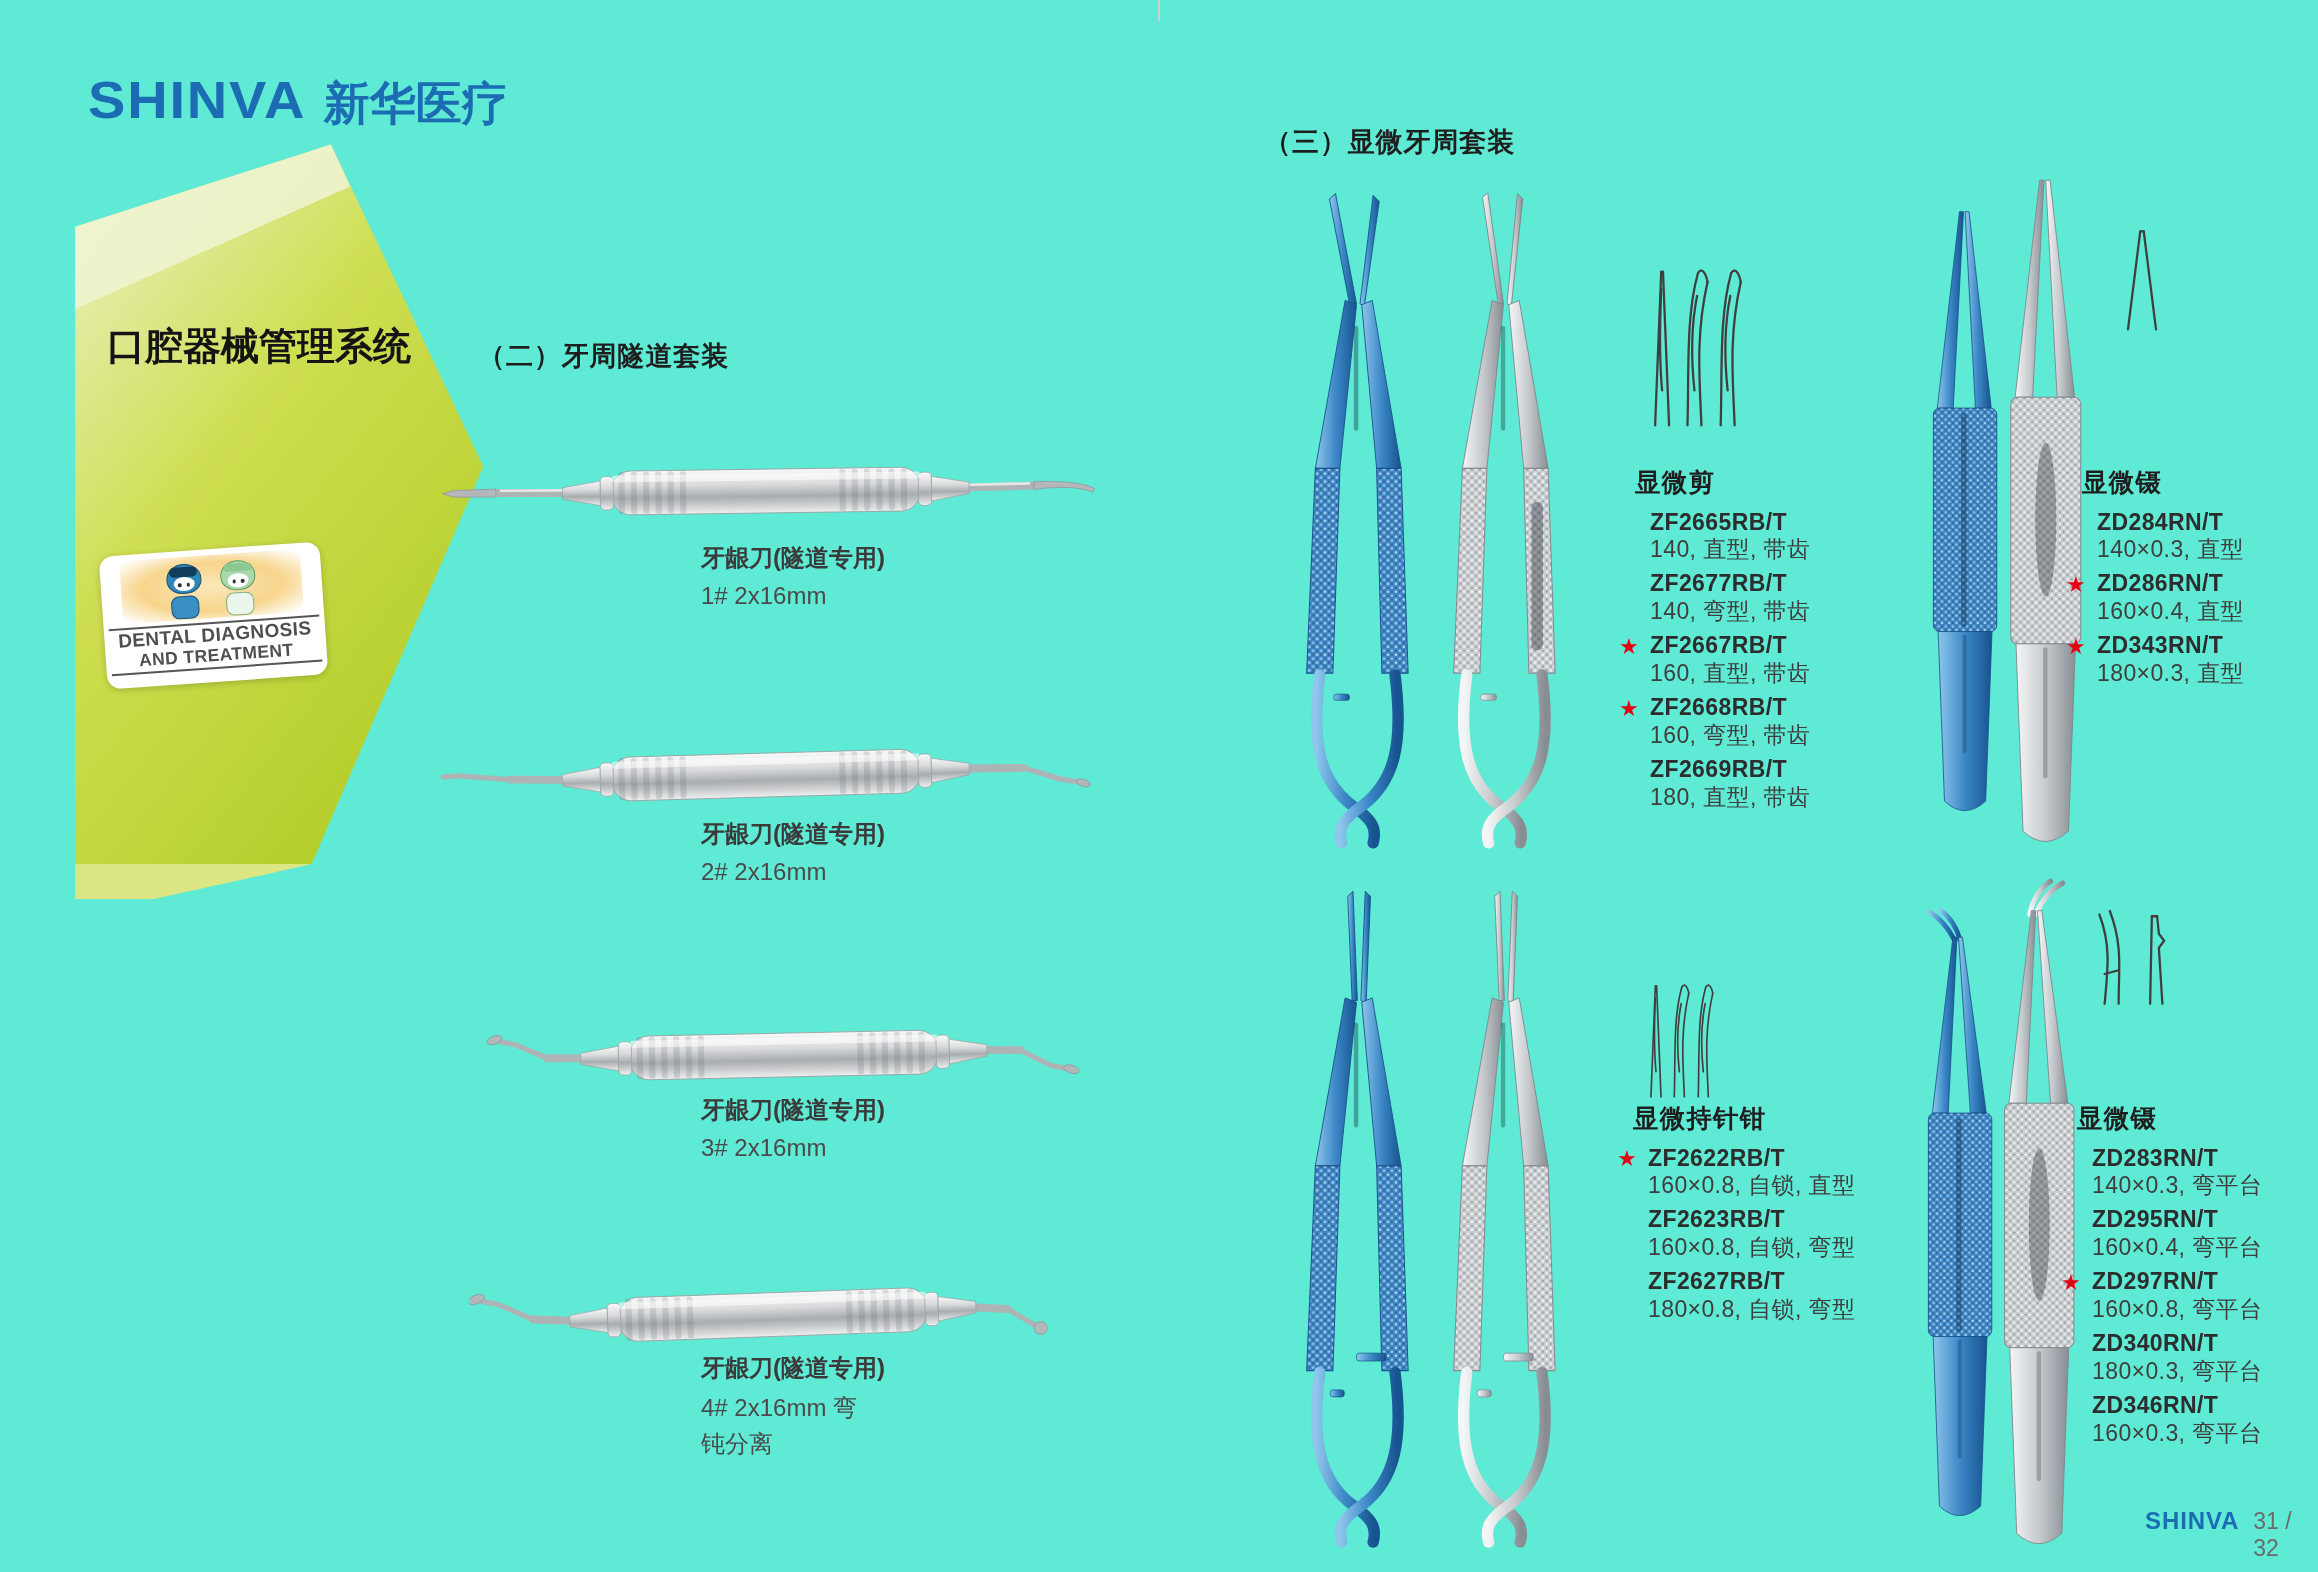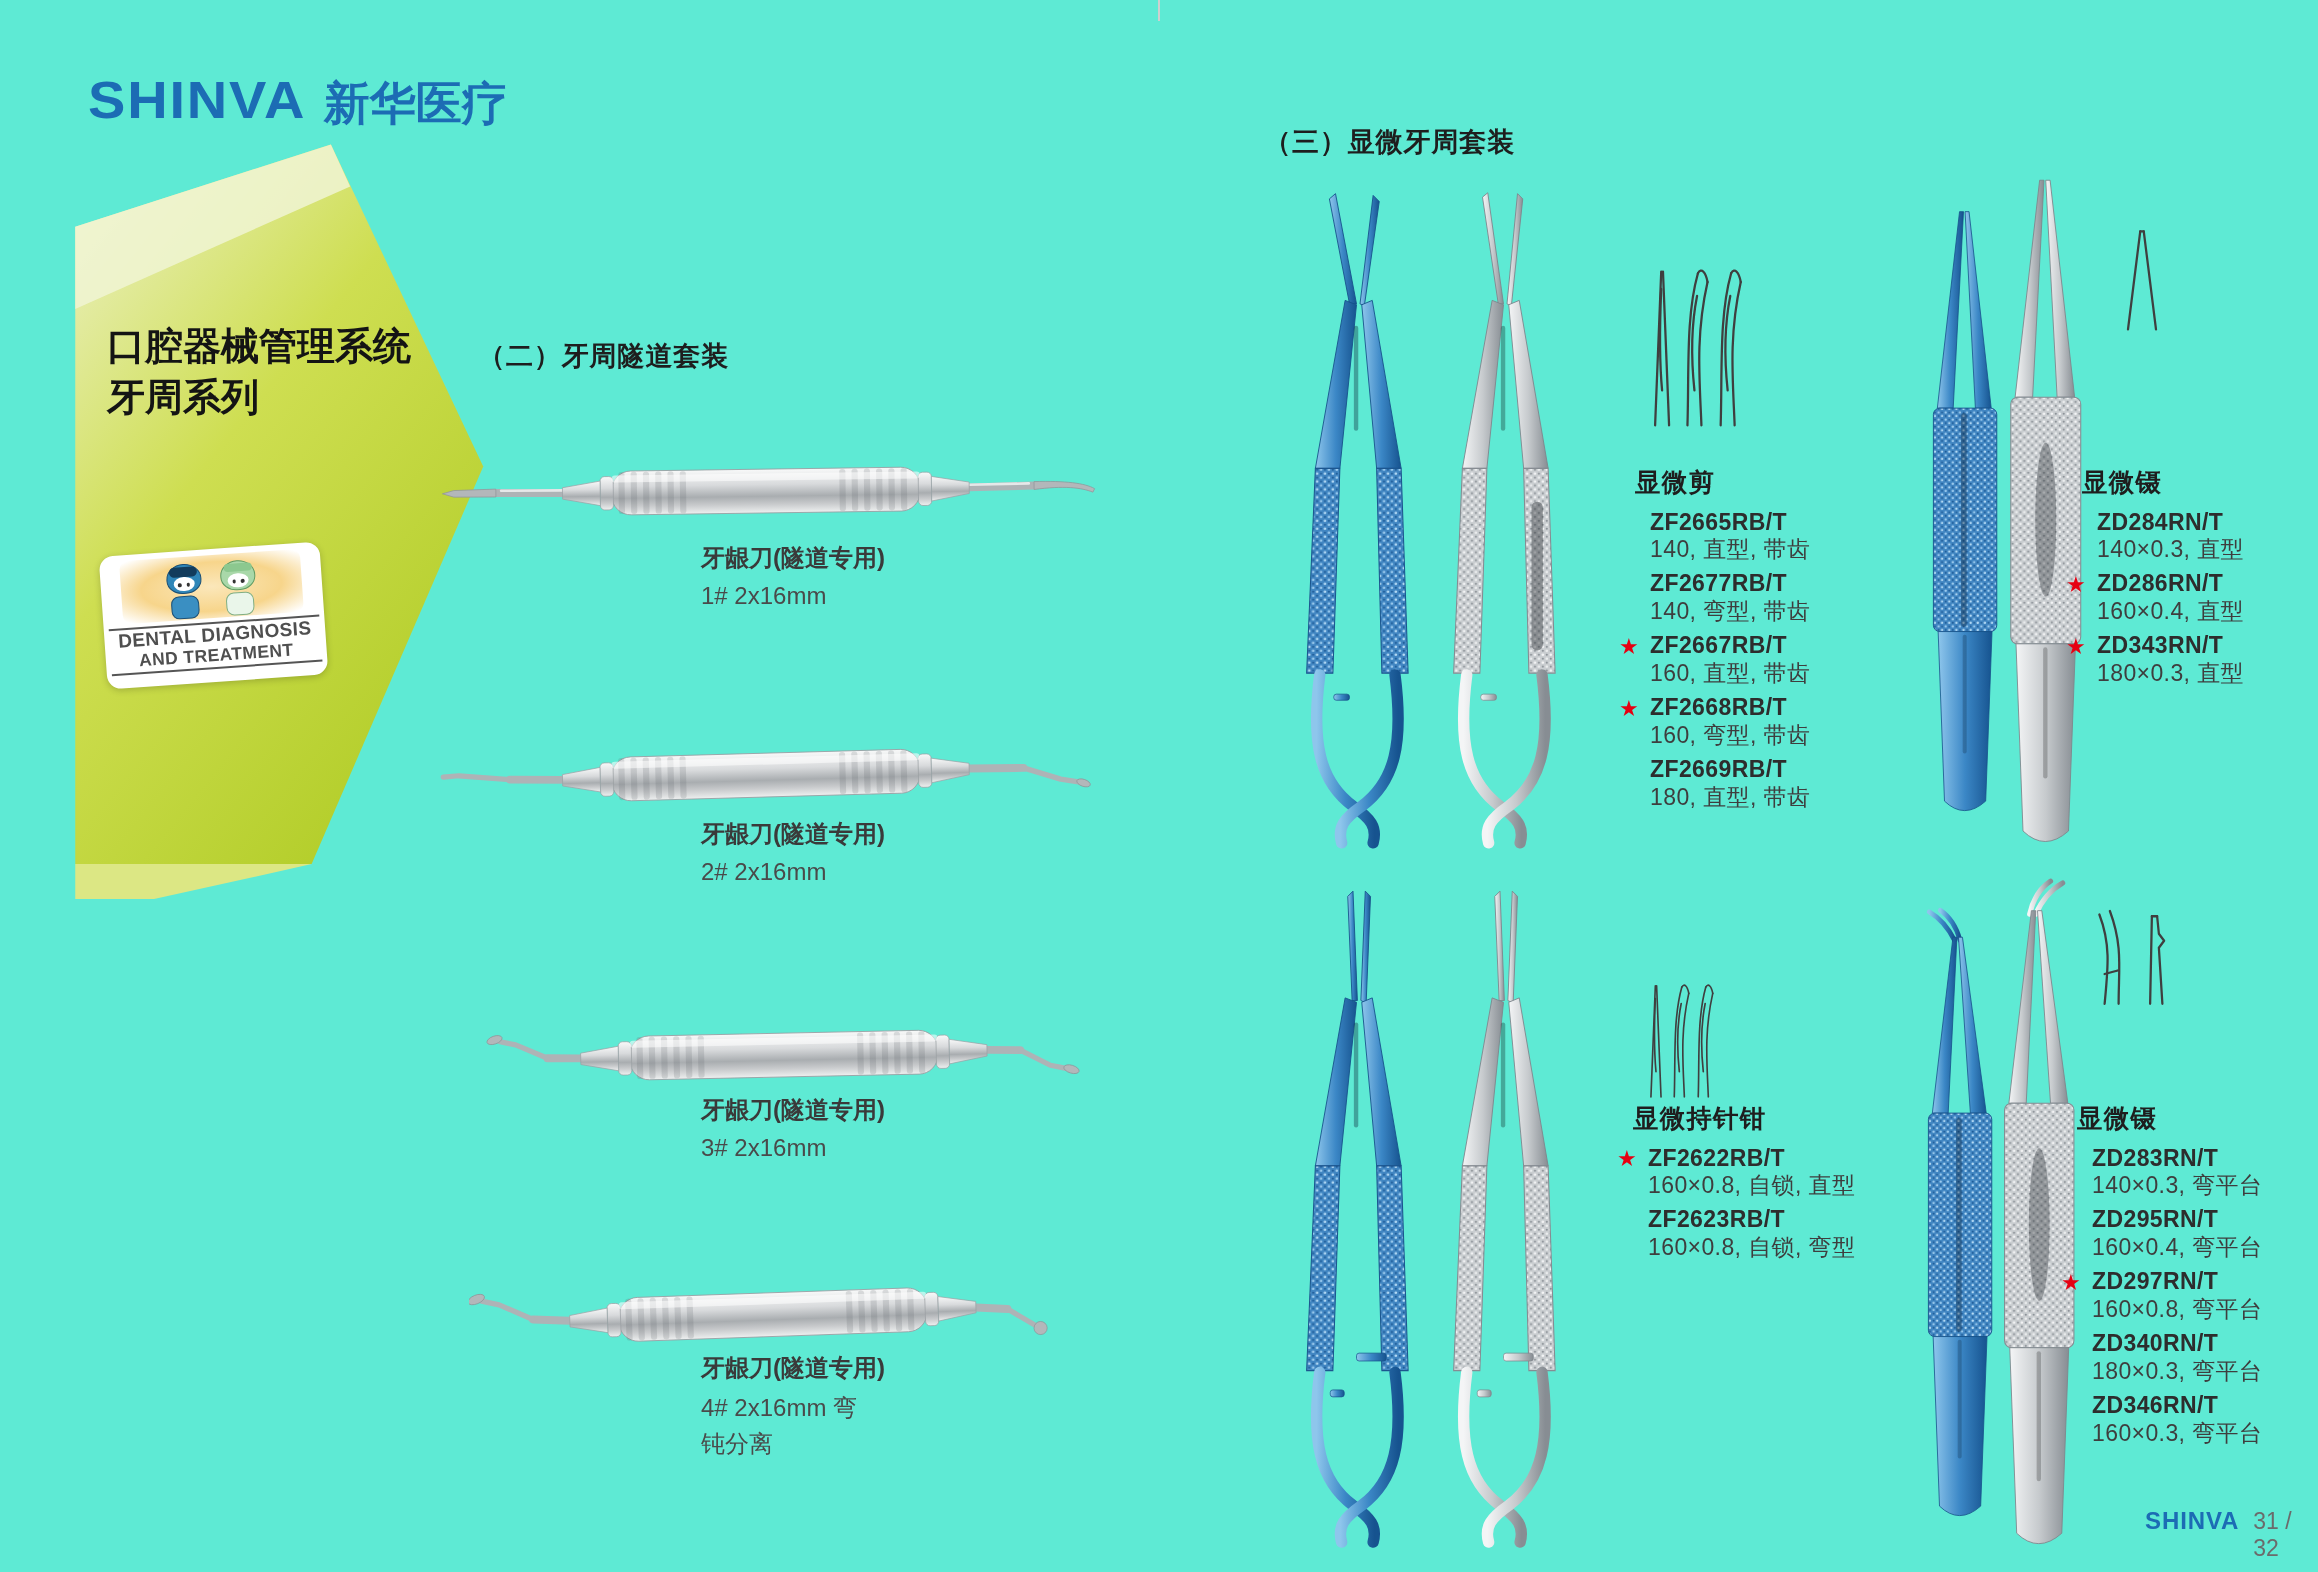--- a/index.html
+++ b/index.html
@@ -175,21 +175,20 @@
   <div class="abs divider-top"></div>
 
   <svg class="abs" style="left:70px;top:123px" width="429" height="780" viewBox="0 0 490 890">
     <polygon points="6,118 298,24 472,392 276,846 6,846" fill="url(#bannerG)"></polygon>
     <polygon points="6,118 298,24 320,72 6,212" fill="#f0f4d4" opacity=".85"></polygon>
     <polygon points="6,846 276,846 96,886 6,886" fill="#dce784"></polygon>
   </svg>
 
   <div class="abs banner-title">
     <div>口腔器械管理系统</div>
-    <div>牙周系列</div>
   </div>
 
   <div class="abs badge">
     <div class="badge-art">
       <div class="mas m-blue">
         <div class="head">
             <div class="visor"></div>
             <div class="face"></div>
           </div>
         <div class="m-body"></div>
@@ -406,20 +405,24 @@
     <div class="ptitle">显微持针钳</div>
     <div class="pitem">
       <span class="star">★</span>
       <div class="code">ZF2622RB/T</div>
       <div class="spec">160×0.8, 自锁, 直型</div>
     </div>
     <div class="pitem">
       <div class="code">ZF2623RB/T</div>
       <div class="spec">160×0.8, 自锁, 弯型</div>
     </div>
+    <div class="pitem">
+      <div class="code">ZF2627RB/T</div>
+      <div class="spec">180×0.8, 自锁, 弯型</div>
+    </div>
   </div>
 
   <svg class="abs" style="left:1907px;top:876px" width="103" height="685" viewBox="0 0 130 790">
     <path d="M60,44 C52,28 42,16 28,8" fill="none" stroke="url(#mgB)" stroke-width="6" stroke-linecap="round"></path>
     <path d="M67,44 C62,26 54,14 42,6" fill="none" stroke="url(#mgB)" stroke-width="6" stroke-linecap="round"></path>
     <polygon points="58,40 63,40 52,262 32,262" fill="url(#mgB)" stroke="#155089" stroke-width="1"></polygon>
     <polygon points="65,40 70,40 100,262 80,262" fill="url(#mgB)" stroke="#155089" stroke-width="1"></polygon>
     <rect x="27" y="262" width="80" height="282" rx="8" fill="url(#knB)" stroke="#1c568f" stroke-width="1.2"></rect>
     <rect x="62" y="268" width="7" height="270" rx="3.5" fill="rgba(10,30,50,0.35)"></rect>
     <path d="M33,544 L101,544 L93,758 Q66,782 41,758 Z" fill="url(#mgB)" stroke="#155089" stroke-width="1"></path>

